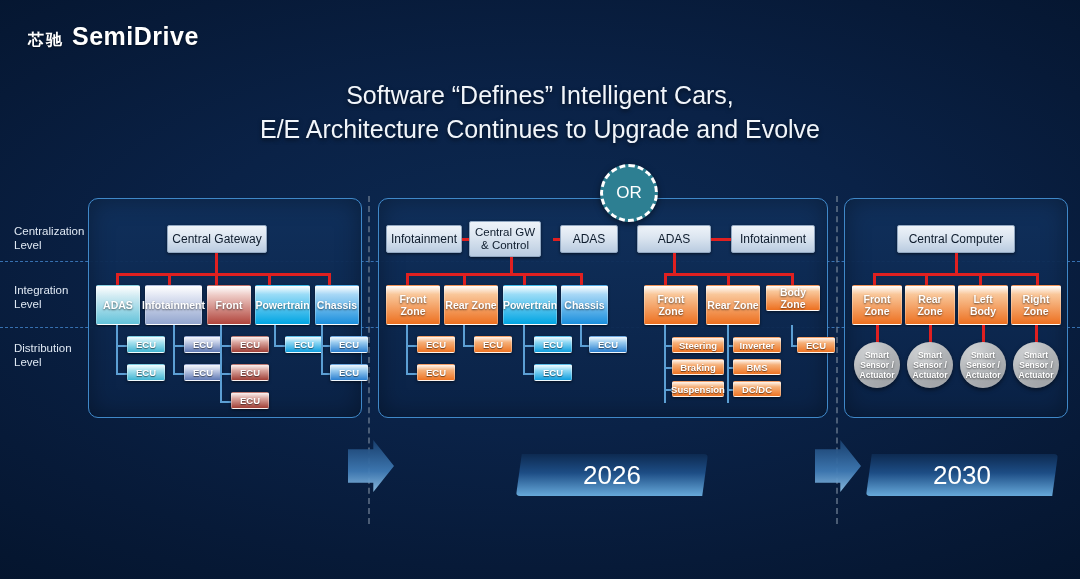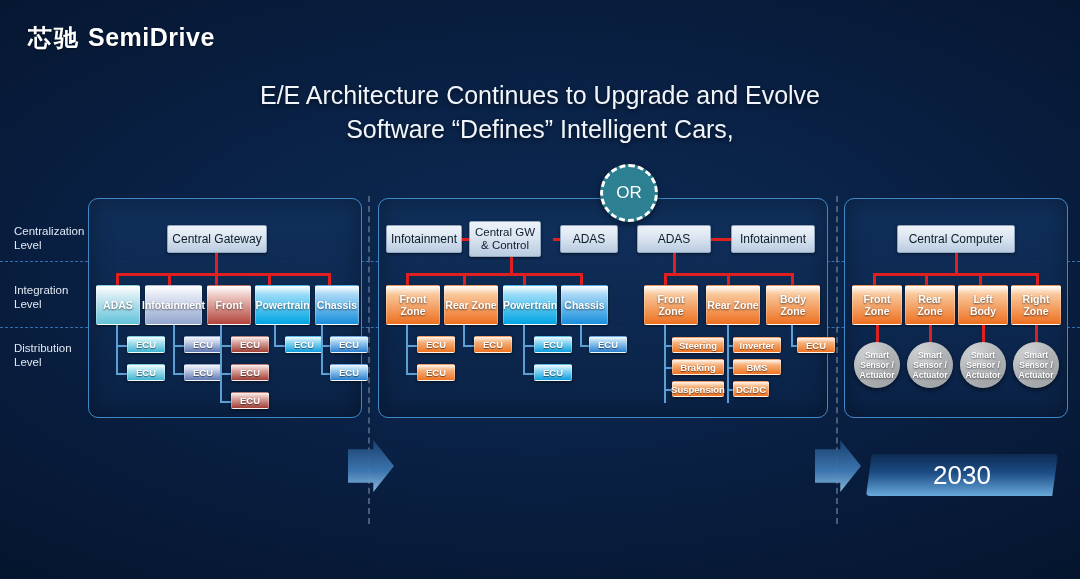--- a/index.html
+++ b/index.html
@@ -10,21 +10,21 @@
       radial-gradient(ellipse 900px 420px at 50% 46%, #0c2a52 0%, #0a2247 40%, #071a38 72%, #04142c 100%),
       linear-gradient(180deg,#041026 0%,#071c3c 35%,#061a38 70%,#030d20 100%);
     color:#fff;
   }
   .stage{position:absolute;inset:0;}
   .abs{position:absolute;}
 
   
   .logo{left:28px;top:22px;font-size:25px;font-weight:bold;letter-spacing:.5px;
         color:#ffffff;text-shadow:0 1px 2px rgba(0,0,0,.5);}
-  .logo .cn{font-family:"DejaVu Sans",sans-serif;font-size:24px;margin-right:8px;letter-spacing:2px;}
+  .logo .cn{font-family:"DejaVu Sans",sans-serif;font-size:16px;margin-right:8px;letter-spacing:2px;}
   .title{left:0;right:0;top:78px;text-align:center;font-size:25px;line-height:34px;
          color:#f2f6fb;text-shadow:0 2px 4px rgba(0,0,0,.55);font-weight:400;}
 
   
   .lvl-label{left:14px;width:90px;font-size:11.5px;line-height:14px;color:#dfe8f3;}
   .rail{left:0;width:1080px;height:0;border-top:1px dashed #3f7fc4;opacity:.85;}
 
   
   .vdiv{top:196px;height:328px;width:0;border-left:2px dashed #6f7f93;opacity:.65;}
 
@@ -90,22 +90,22 @@
 </head>
 <body>
 
 <div class="stage">
 
   <div class="abs logo">
     <span class="cn">芯驰</span><span>SemiDrive</span>
   </div>
 
   <div class="abs title">
+    <div>Software “Defines” Intelligent Cars,</div>
     <div>E/E Architecture Continues to Upgrade and Evolve</div>
-    <div>Software “Defines” Intelligent Cars,</div>
   </div>
 
   <div class="abs rail" style="top:261px"></div>
   <div class="abs rail" style="top:327px"></div>
 
   <div class="abs lvl-label" style="top:224px">
     <div>Centralization</div>
     <div>Level</div>
   </div>
   <div class="abs lvl-label" style="top:283px">
@@ -225,39 +225,39 @@
     <div class="rl" style="left:285px;top:74px;width:3px;height:12px"></div>
     <div class="rl" style="left:348px;top:74px;width:3px;height:12px"></div>
     <div class="rl" style="left:412px;top:74px;width:3px;height:12px"></div>
 
     <div class="box dom orange" style="left:265px;top:86px;width:54px;height:40px">
       <span>Front Zone</span>
     </div>
     <div class="box dom orange" style="left:327px;top:86px;width:54px;height:40px">
       <span>Rear Zone</span>
     </div>
-    <div class="box dom orange" style="left:387px;top:86px;width:54px;height:40px">
+    <div class="box dom orange" style="left:387px;top:86px;width:54px;height:26px">
       <span>Body Zone</span>
     </div>
 
     <div class="bl" style="left:285px;top:126px;width:2px;height:78px"></div>
     <div class="bl" style="left:285px;top:146px;width:10px;height:2px"></div>
     <div class="bl" style="left:285px;top:168px;width:10px;height:2px"></div>
     <div class="bl" style="left:285px;top:190px;width:10px;height:2px"></div>
     <div class="box ecu orange" style="left:293px;top:138px;width:52px;height:16px">Steering</div>
     <div class="box ecu orange" style="left:293px;top:160px;width:52px;height:16px">Braking</div>
     <div class="box ecu orange" style="left:293px;top:182px;width:52px;height:16px">Suspension</div>
 
     <div class="bl" style="left:348px;top:126px;width:2px;height:78px"></div>
     <div class="bl" style="left:348px;top:146px;width:8px;height:2px"></div>
     <div class="bl" style="left:348px;top:168px;width:8px;height:2px"></div>
     <div class="bl" style="left:348px;top:190px;width:8px;height:2px"></div>
     <div class="box ecu orange" style="left:354px;top:138px;width:48px;height:16px">Inverter</div>
     <div class="box ecu orange" style="left:354px;top:160px;width:48px;height:16px">BMS</div>
-    <div class="box ecu orange" style="left:354px;top:182px;width:36px;height:16px">DC/DC</div>
+    <div class="box ecu orange" style="left:354px;top:182px;width:48px;height:16px">DC/DC</div>
 
     <div class="bl" style="left:412px;top:126px;width:2px;height:22px"></div>
     <div class="bl" style="left:412px;top:146px;width:8px;height:2px"></div>
     <div class="box ecu orange" style="left:418px;top:138px;width:38px;height:16px">ECU</div>
   </div>
 
   <div class="abs or" style="left:600px;top:164px">OR</div>
 
   <div class="abs panel" style="left:844px;top:198px;width:222px;height:218px">
 
@@ -282,15 +282,16 @@
 
     <div class="circle" style="left:9px;top:143px;width:46px;height:46px">Smart Sensor / Actuator</div>
     <div class="circle" style="left:62px;top:143px;width:46px;height:46px">Smart Sensor / Actuator</div>
     <div class="circle" style="left:115px;top:143px;width:46px;height:46px">Smart Sensor / Actuator</div>
     <div class="circle" style="left:168px;top:143px;width:46px;height:46px">Smart Sensor / Actuator</div>
   </div>
 
   <div class="abs arrow" style="left:348px;top:440px"></div>
   <div class="abs arrow" style="left:815px;top:440px"></div>
 
+  <div class="abs ribbon" style="left:516px;top:454px;width:192px">2026</div>
   <div class="abs ribbon" style="left:866px;top:454px;width:192px">2030</div>
 
 </div>
 
 </body></html>

